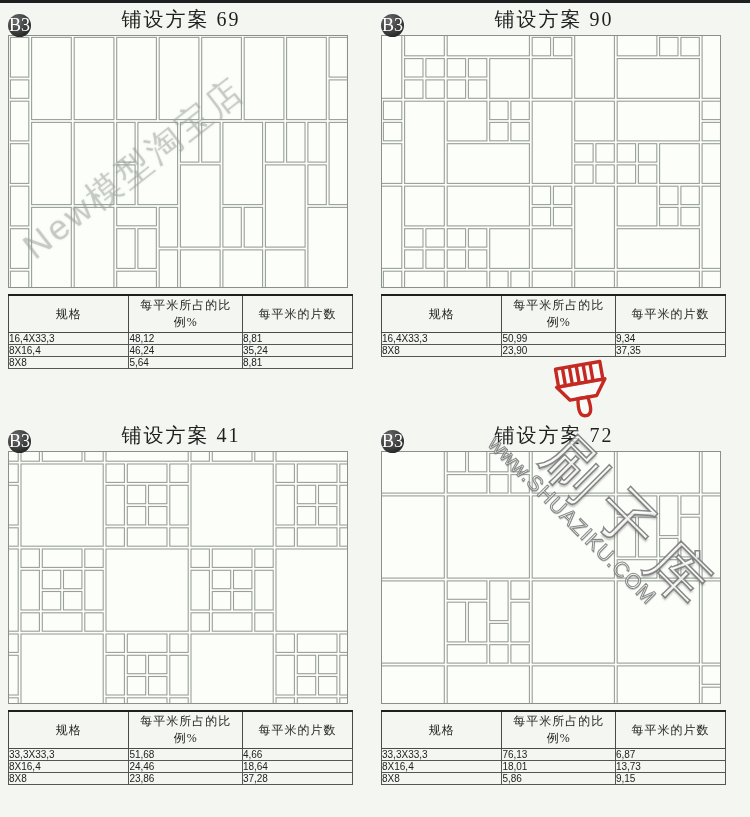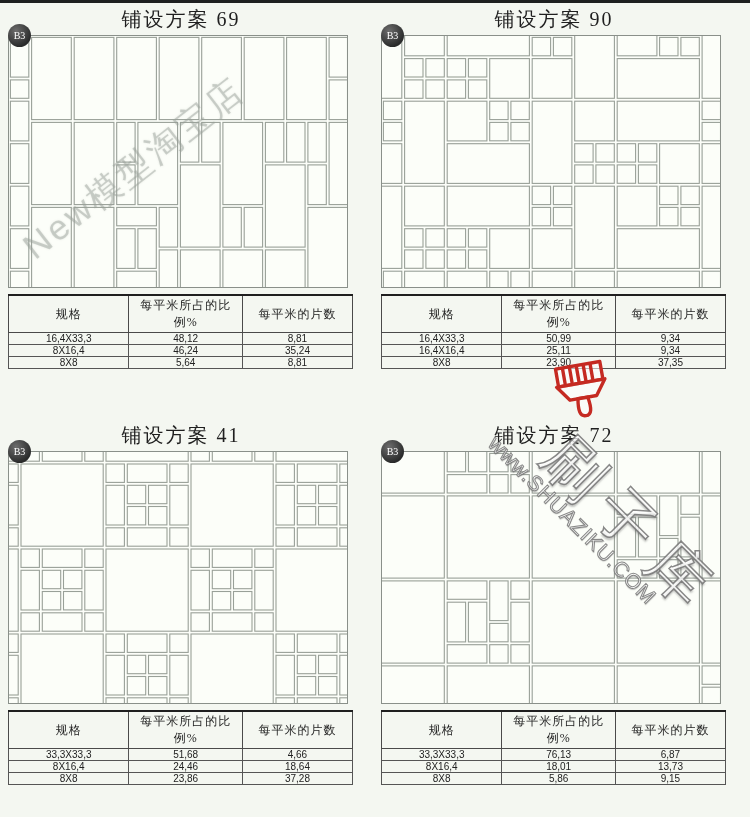--- a/index.html
+++ b/index.html
@@ -9,44 +9,44 @@
     font-family:"Liberation Sans","DejaVu Sans",sans-serif;
   }
   .scan-edge{position:absolute;top:0;left:0;width:750px;height:3px;background:#1e2020;}
   .panel{position:absolute;width:346px;}
   #p0{left:8px;top:4px;}
   #p1{left:381px;top:4px;}
   #p2{left:8px;top:420px;}
   #p3{left:381px;top:420px;}
   .panel-header{position:relative;height:31px;}
   .badge{
-    position:absolute;left:0;top:20px;width:23px;height:23px;border-radius:50%;
+    position:absolute;left:0;top:10px;width:23px;height:23px;border-radius:50%;
     background:radial-gradient(circle at 35% 30%, #6d6d6d, #2a2b2b 72%);
-    color:#fff;text-align:center;line-height:23px;font-size:10px;
+    color:#fff;text-align:center;line-height:23px;font-size:18px;
     font-family:"Liberation Serif","DejaVu Serif",serif;
   }
   .title{
     text-align:center;line-height:31px;font-size:20px;letter-spacing:2px;color:#1f1f1f;
     font-family:"Liberation Serif","DejaVu Serif",serif;
   }
   .pattern-box{
     width:338px;height:251px;border:1px solid #8a908a;background:#fcfef9;overflow:hidden;
   }
   .pattern-box svg{display:block;}
   .pattern-box svg rect{fill:#fcfef9;stroke:#99a098;stroke-width:1.1;}
   .spec-table{
     width:345px;margin-top:6px;border-collapse:collapse;table-layout:fixed;
     border:1px solid #3a3a3a;border-top:2px solid #1f1f1f;
   }
   .spec-table th{
     height:20px;font-size:12px;font-weight:normal;letter-spacing:1px;color:#1f1f1f;
     border:1px solid #4a4a4a;font-family:"Liberation Serif","DejaVu Serif",serif;
   }
   .spec-table td{
-    height:11px;font-size:10px;text-align:center;color:#222;padding:0;
+    height:11px;font-size:10px;text-align:left;color:#222;padding:0;
     border:1px solid #555;
   }
   .spec-table col.c1{width:35%;} .spec-table col.c2{width:33%;} .spec-table col.c3{width:32%;}
   
   .wm-shop{
     position:absolute;left:28px;top:228px;z-index:6;pointer-events:none;white-space:nowrap;
     transform:rotate(-38deg);transform-origin:0 50%;
     font-size:35px;letter-spacing:3px;color:rgba(152,160,152,0.42);
     text-shadow:0 0 2px rgba(152,160,152,0.25);
   }
@@ -298,25 +298,20 @@
         <tr>
       <th>规格</th>
       <th>每平米所占的比例%</th>
       <th>每平米的片数</th>
     </tr>
       </thead>
     <tbody>
         <tr>
           <td>16,4X33,3</td>
           <td>50,99</td>
-          <td>9,34</td>
-        </tr>
-        <tr>
-          <td>16,4X16,4</td>
-          <td>25,11</td>
           <td>9,34</td>
         </tr>
         <tr>
           <td>8X8</td>
           <td>23,90</td>
           <td>37,35</td>
         </tr>
       </tbody>
   </table>
 </div>

